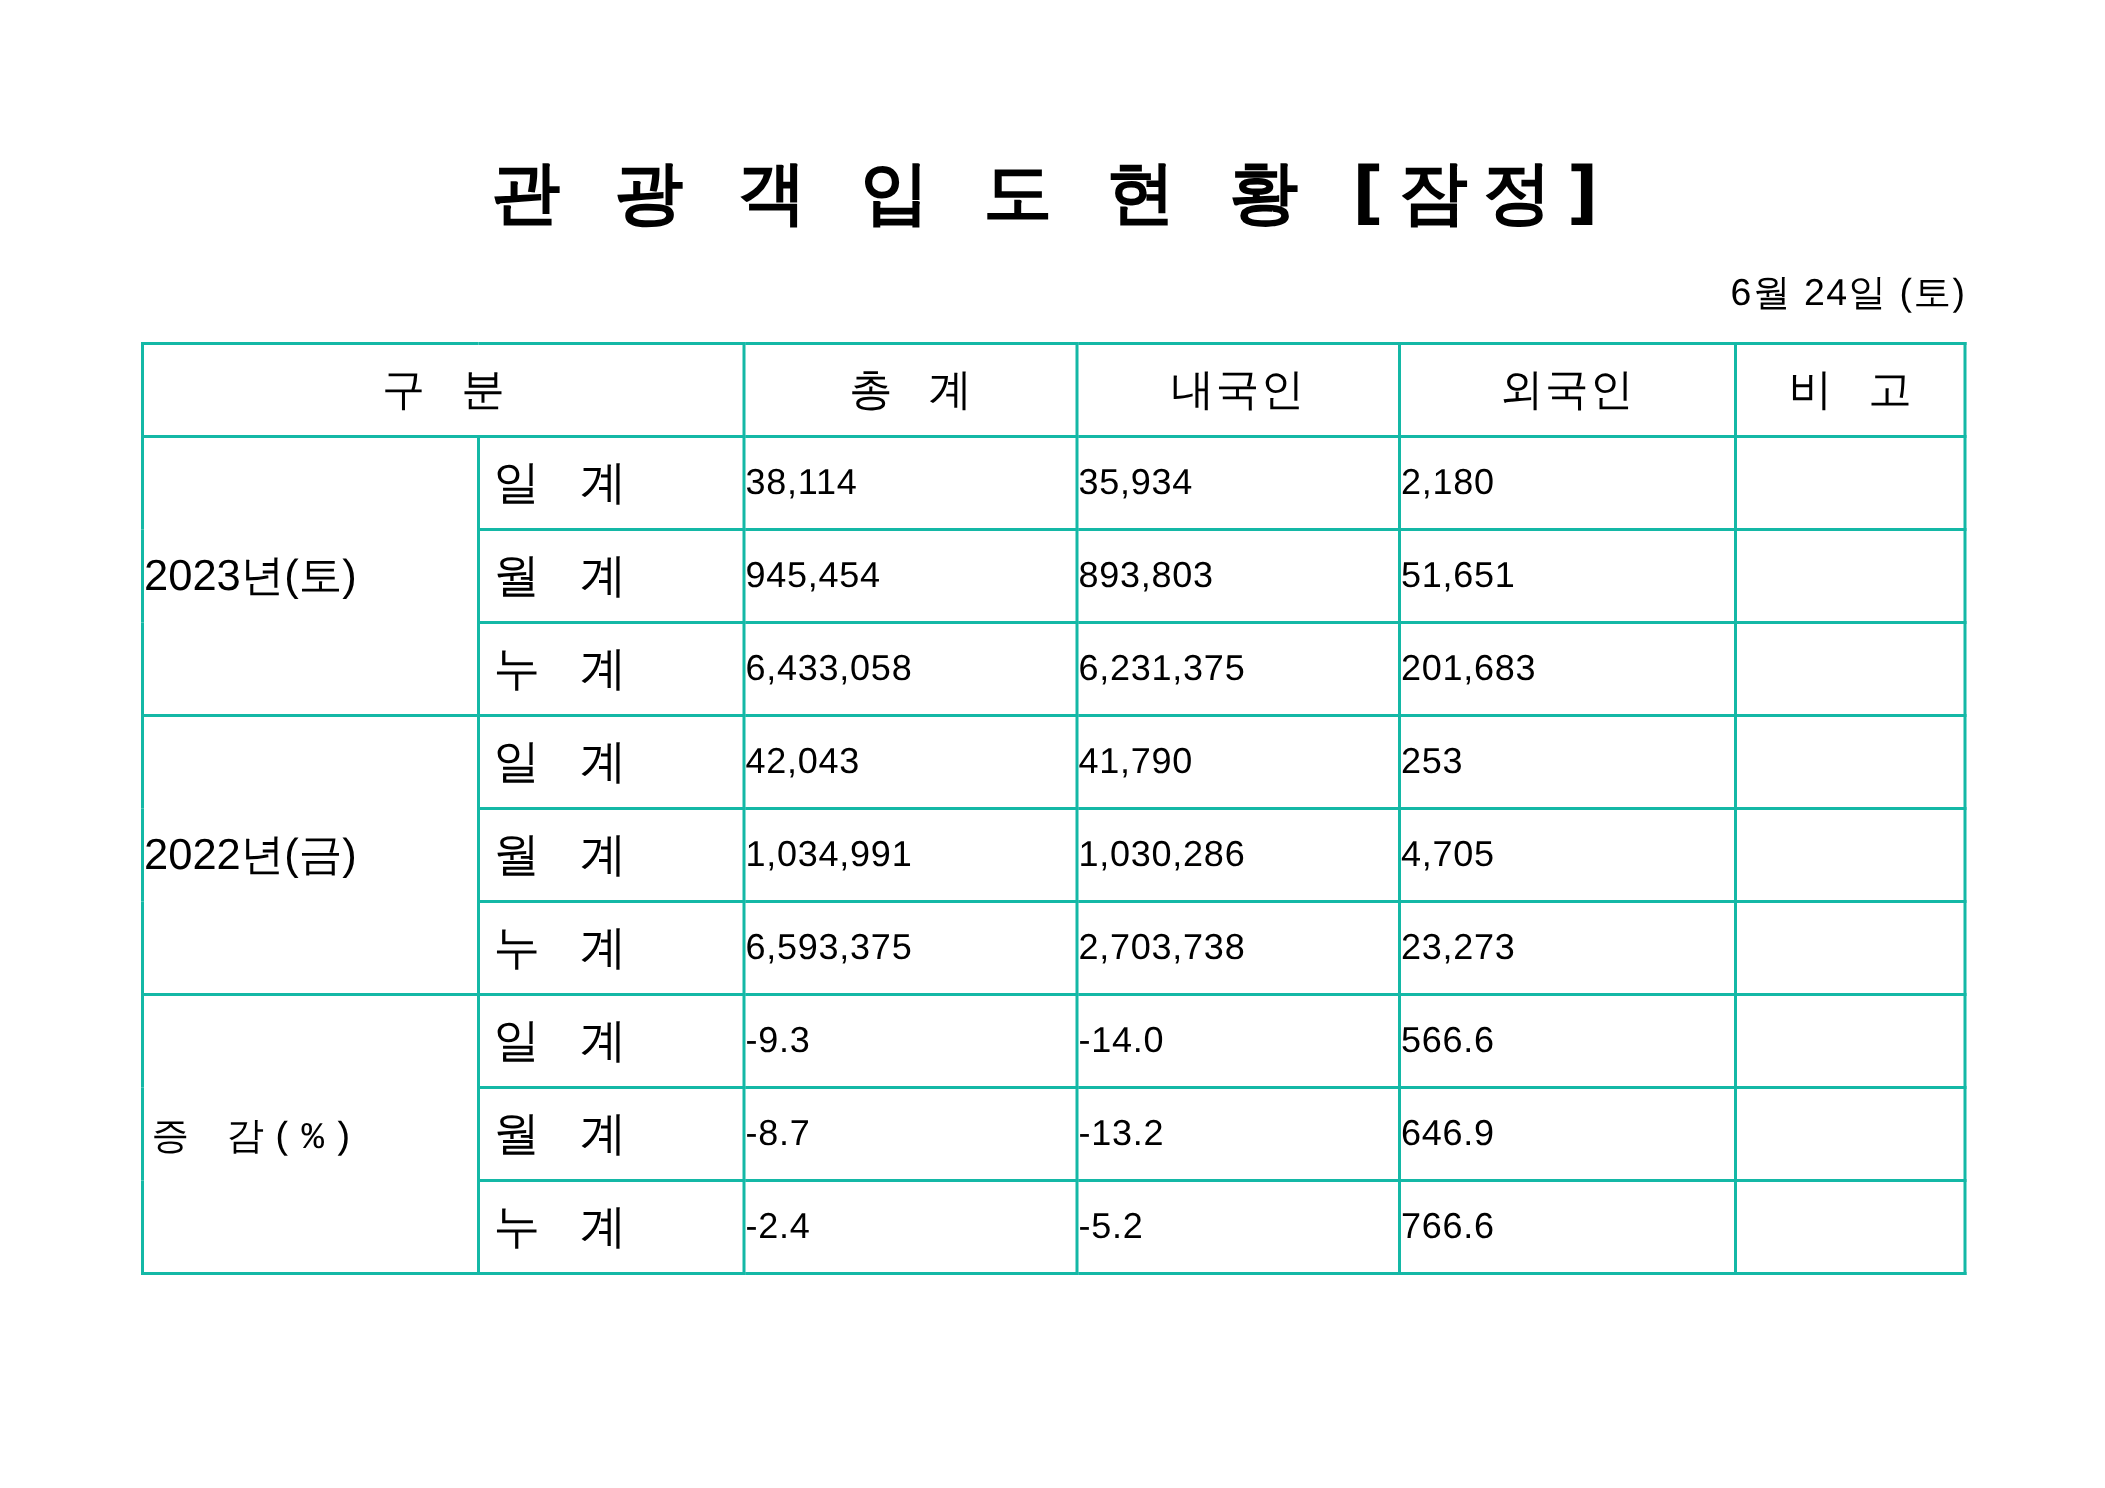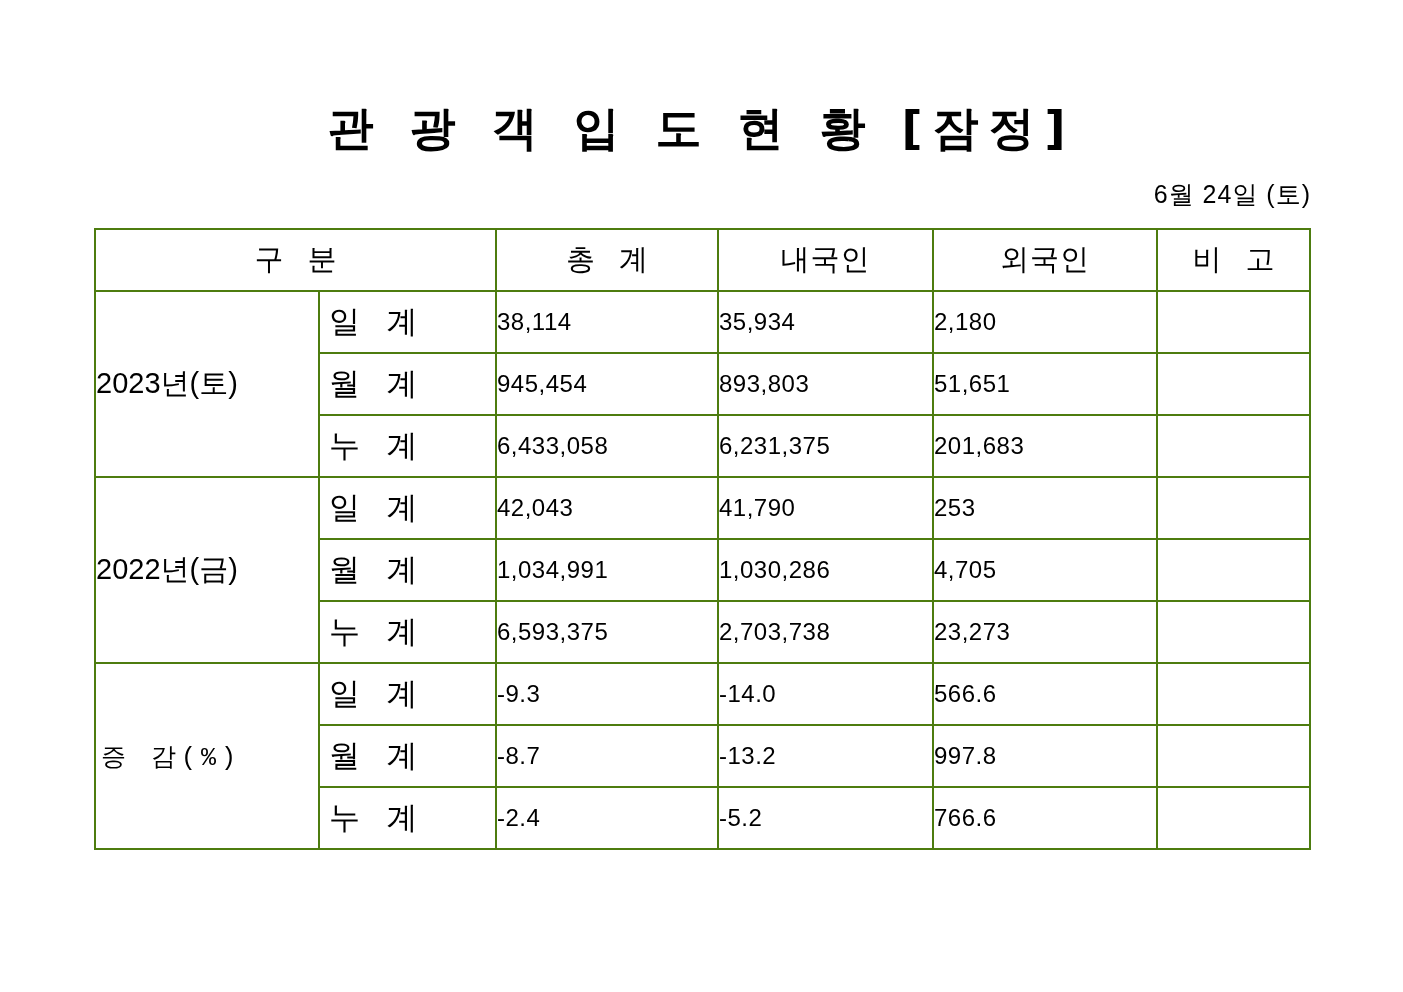--- a/index.html
+++ b/index.html
@@ -43,21 +43,21 @@
   table.main-table {
     position: absolute;
     top: 228px;
     left: 94px;
     width: 1215px;
     border-collapse: collapse;
     table-layout: fixed;
   }
   table.main-table td,
   table.main-table th {
-    border: 2px solid #4d7c0f;
+    border: 2px solid #14b8a6;
     padding: 0;
     height: 60px;
     vertical-align: middle;
     font-weight: normal;
   }
   .col-cat   { width: 224px; }
   .col-sub   { width: 177px; }
   .col-total { width: 222px; }
   .col-dom   { width: 215px; }
   .col-for   { width: 224px; }
@@ -179,21 +179,21 @@
         <td class="sub thick-top">일 계</td>
         <td class="num thick-top">-9.3</td>
         <td class="num thick-top">-14.0</td>
         <td class="num thick-top">566.6</td>
         <td class="note-cell thick-top"></td>
       </tr>
       <tr>
         <td class="sub">월 계</td>
         <td class="num">-8.7</td>
         <td class="num">-13.2</td>
-        <td class="num">997.8</td>
+        <td class="num">646.9</td>
         <td class="note-cell"></td>
       </tr>
       <tr>
         <td class="sub">누 계</td>
         <td class="num">-2.4</td>
         <td class="num">-5.2</td>
         <td class="num">766.6</td>
         <td class="note-cell"></td>
       </tr>
     </tbody>

